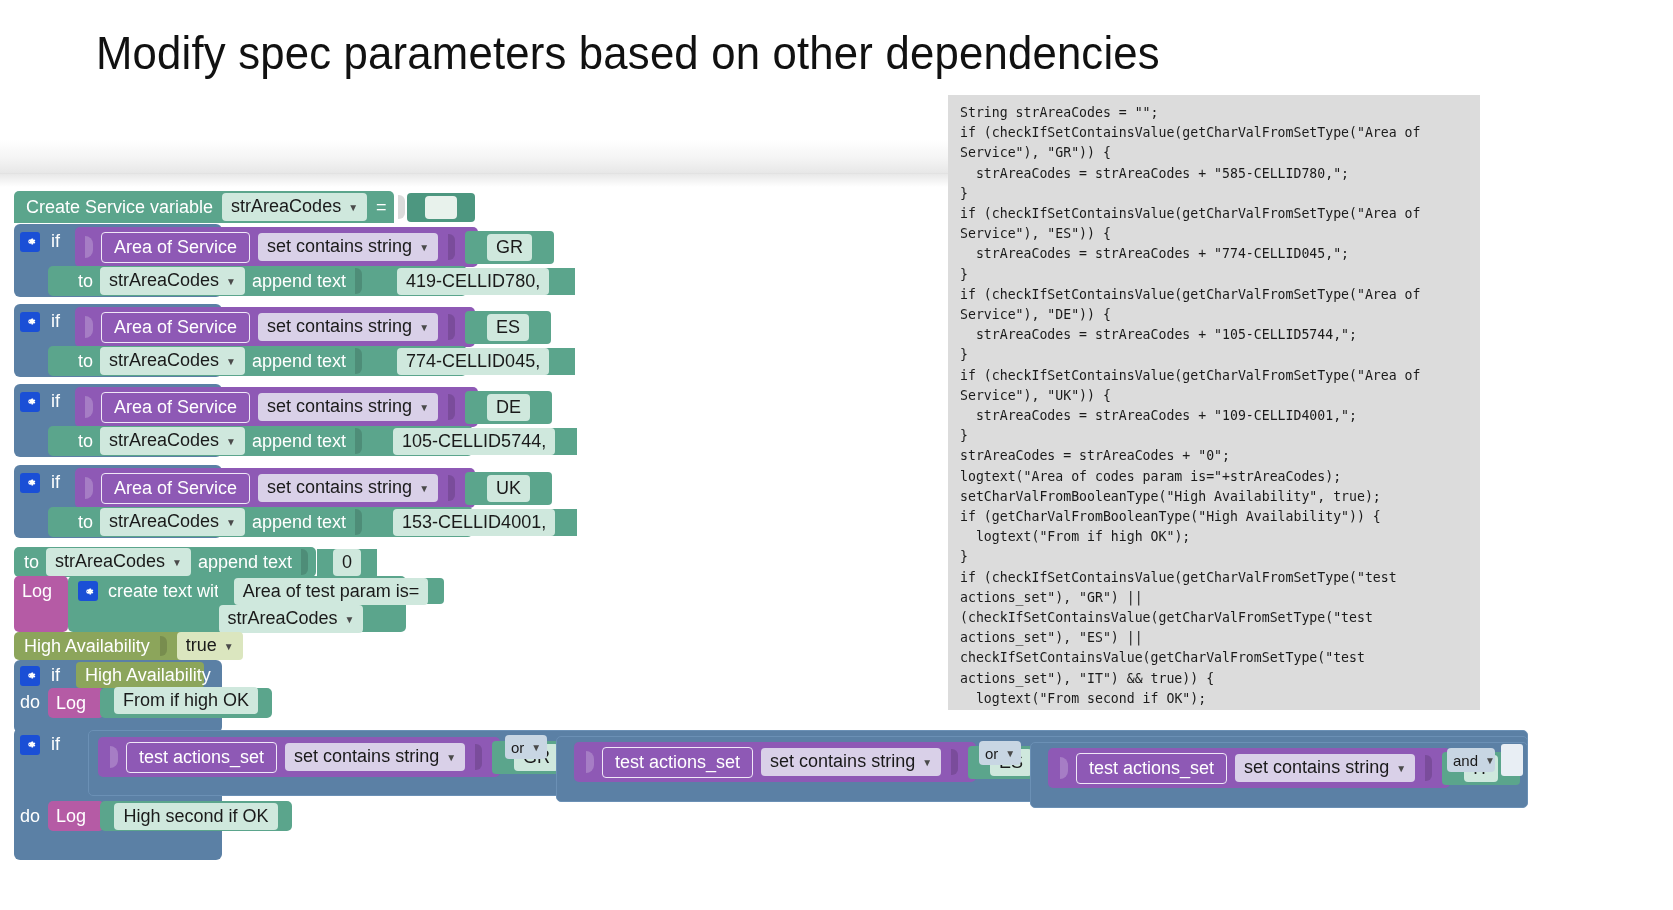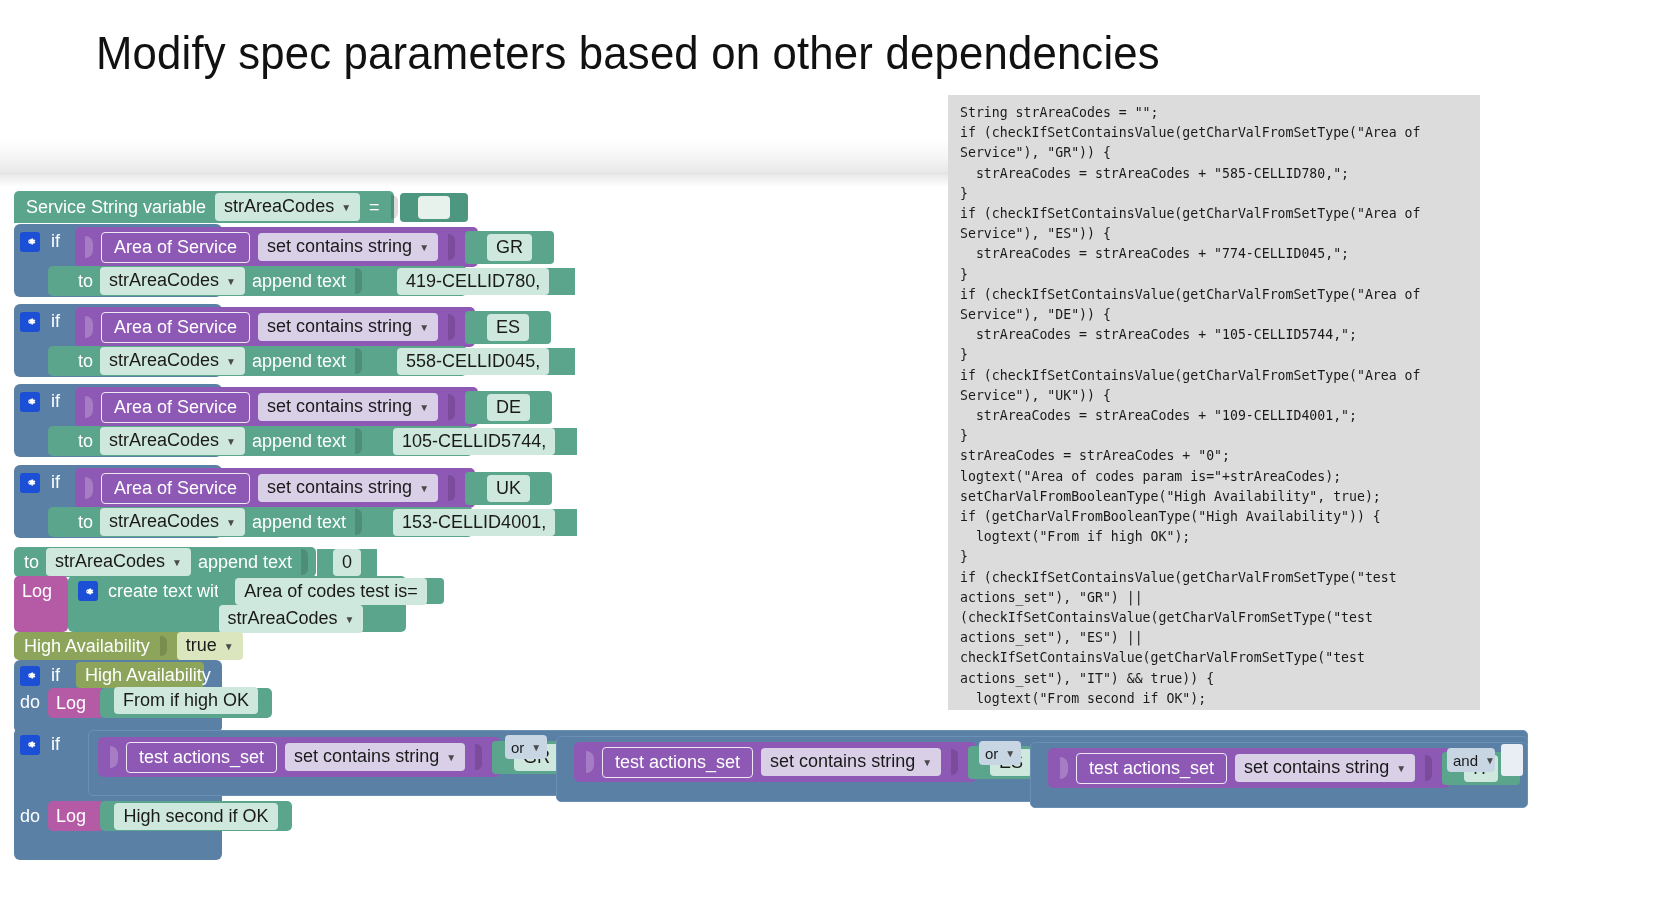--- a/index.html
+++ b/index.html
@@ -125,21 +125,21 @@
   logtext("From if high OK");
 }
 if (checkIfSetContainsValue(getCharValFromSetType("test actions_set"), "GR") ||
 (checkIfSetContainsValue(getCharValFromSetType("test actions_set"), "ES") || checkIfSetContainsValue(getCharValFromSetType("test actions_set"), "IT") &amp;&amp; true)) {
   logtext("From second if OK");
 }</pre>
 </div>
 
 <div class="blk c-green" style="left:14px;top:191px;width:380px;height:32px;border-radius:5px 5px 0 0;">
   <div class="row" style="height:32px;padding-left:12px;gap:9px;">
-    <span class="lbl">Service String variable</span>
+    <span class="lbl">Create Service variable</span>
     <span class="field">
       <span>strAreaCodes</span><span class="caret">▼</span>
     </span>
     <span class="lbl">=</span>
     <span style="display:inline-flex;align-items:center;">
       <span class="sock" style="height:24px;"></span>
       <span class="c-green-d" style="display:inline-flex;align-items:center;border-radius:4px;padding:3px 18px;">
         <span class="field field-white" style="min-width:14px;min-height:19px;"></span>
       </span>
     </span>
@@ -217,21 +217,21 @@
 </div>
 <div class="blk c-green" style="left:48px;top:346px;width:419px;height:30px;border-radius:5px;">
   <div class="row" style="height:30px;padding-left:30px;gap:7px;">
     <span class="lbl">to</span>
     <span class="field">
       <span>strAreaCodes</span><span class="caret">▼</span>
     </span>
     <span class="lbl">append text</span>
     <span class="sock"></span>
     <span class="c-green" style="display:inline-flex;align-items:center;padding:0 26px;">
-      <span class="field">558-CELLID045,</span>
+      <span class="field">774-CELLID045,</span>
     </span>
   </div>
 </div>
 
 <div class="blk c-blue cblk" style="left:14px;top:384px;width:208px;height:73px;"></div>
 <div class="blk" style="left:20px;top:390px;">
   <div class="row" style="gap:11px;">
     <span class="gear">
       <svg viewBox="0 0 16 16" width="13" height="13" aria-hidden="true">
           <path fill="#fff" d="M8 5.2A2.8 2.8 0 1 0 8 10.8 2.8 2.8 0 0 0 8 5.2zm0 4.3A1.5 1.5 0 1 1 8 6.5a1.5 1.5 0 0 1 0 3zM14 8.9l-1.1-.6a4.9 4.9 0 0 0 0-.6l1.1-.6-1-1.7-1.2.4a4.8 4.8 0 0 0-.5-.3l-.1-1.3H9.2l-.1 1.3a4.8 4.8 0 0 0-.6.3l-1.1-.4-1 1.7 1 .6v.6l-1 .6 1 1.7 1.1-.4.6.3.1 1.3h2l.1-1.3.5-.3 1.2.4 1-1.7z"></path>
@@ -335,21 +335,21 @@
     <span class="gear">
       <svg viewBox="0 0 16 16" width="13" height="13" aria-hidden="true">
           <path fill="#fff" d="M8 5.2A2.8 2.8 0 1 0 8 10.8 2.8 2.8 0 0 0 8 5.2zm0 4.3A1.5 1.5 0 1 1 8 6.5a1.5 1.5 0 0 1 0 3zM14 8.9l-1.1-.6a4.9 4.9 0 0 0 0-.6l1.1-.6-1-1.7-1.2.4a4.8 4.8 0 0 0-.5-.3l-.1-1.3H9.2l-.1 1.3a4.8 4.8 0 0 0-.6.3l-1.1-.4-1 1.7 1 .6v.6l-1 .6 1 1.7 1.1-.4.6.3.1 1.3h2l.1-1.3.5-.3 1.2.4 1-1.7z"></path>
         </svg>
     </span>
     <span class="lbl">create text with</span>
   </div>
 </div>
 <div class="blk c-green" style="left:218px;top:578px;width:226px;height:26px;border-radius:4px;">
   <div class="row" style="height:26px;justify-content:center;">
-    <span class="field">Area of codes test is=</span>
+    <span class="field">Area of test param is=</span>
   </div>
 </div>
 <div class="blk c-green" style="left:218px;top:606px;width:146px;height:26px;border-radius:4px;">
   <div class="row" style="height:26px;justify-content:center;">
     <span class="field">
       <span>strAreaCodes</span><span class="caret">▼</span>
     </span>
   </div>
 </div>
 

